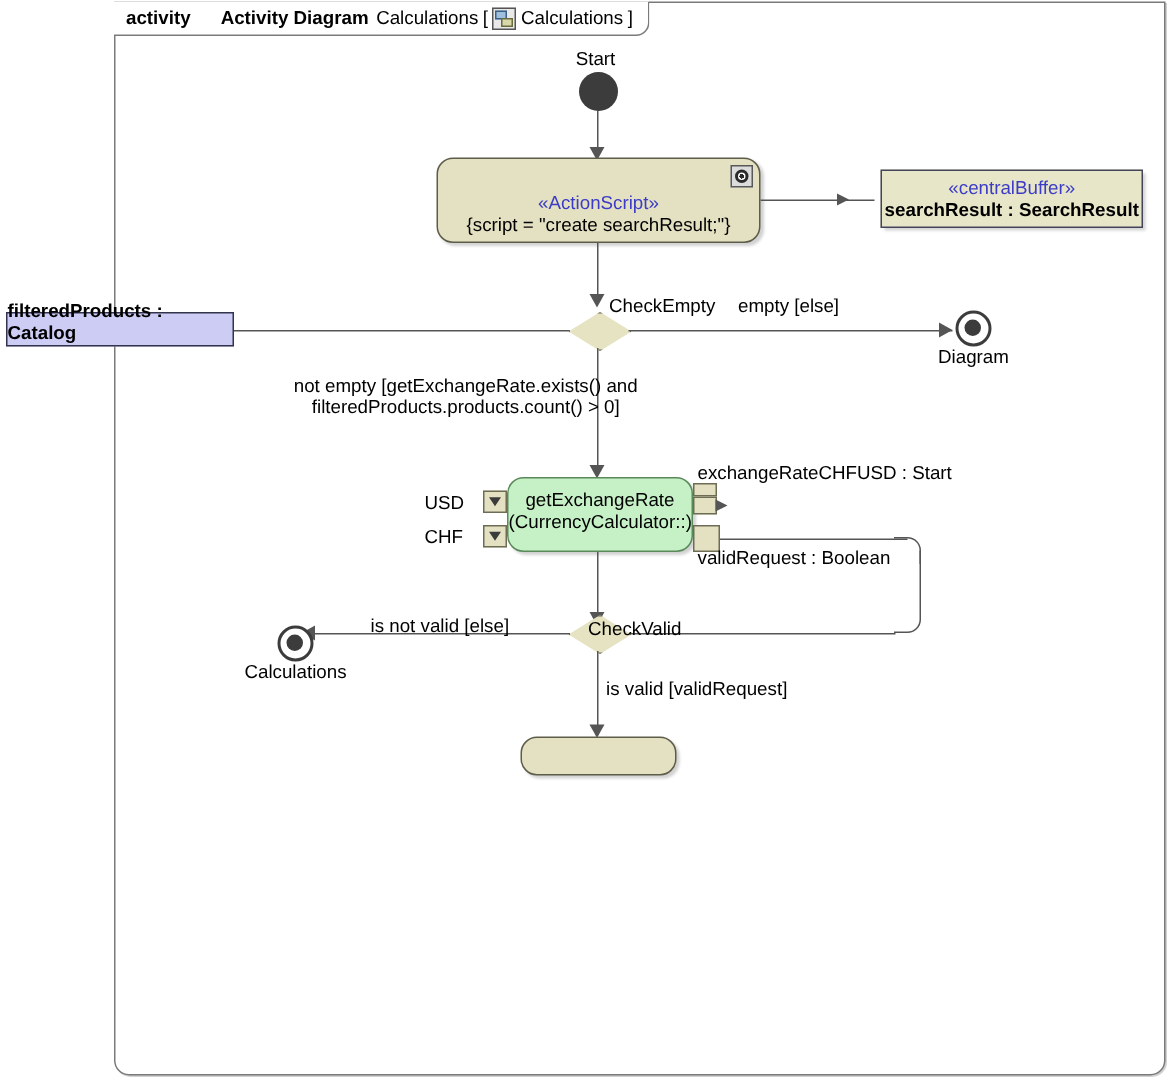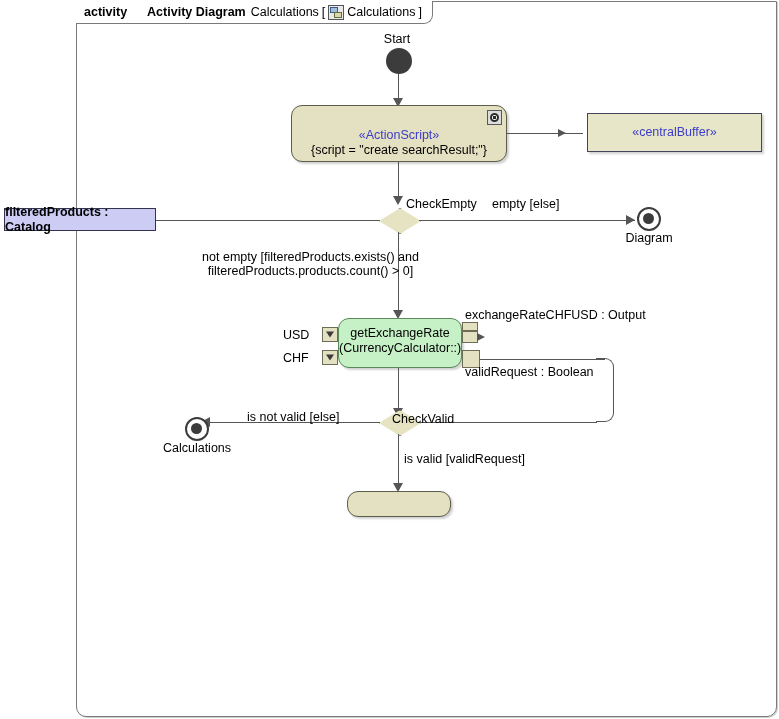--- a/index.html
+++ b/index.html
@@ -127,21 +127,21 @@
 
   .objnode{
     position:absolute;box-sizing:border-box;
     border:1.2px solid #44445a;background:#e8e6c8;
     display:flex;flex-direction:column;align-items:center;justify-content:center;
     box-shadow:2px 2px 2px rgba(0,0,0,.18);
   }
   .objnode .stereo{color:#3c3cc8;font-size:12.5px;line-height:15px;}
   .objnode .nm{font-weight:bold;font-size:12.5px;line-height:15px;color:#000;}
 
-  .objnode.lav{background:#ccccf5;border:1.4px solid #33334d;box-shadow:none;}
+  .objnode.lav{background:#ccccf5;border:1.4px solid #33334d;box-shadow:none;justify-content:flex-end;}
   .objnode.lav .nm{font-weight:bold;}
 
   
   .pin{
     position:absolute;box-sizing:border-box;
     background:#e4e1c2;border:1.2px solid #6d6d55;
   }
   .pin.vglyph:after{
     content:"";position:absolute;left:50%;top:50%;
     transform:translate(-50%,-58%);
@@ -177,20 +177,21 @@
   <div class="stereo">«ActionScript»</div>
   <div class="sub">{script = "create searchResult;"}</div>
   <div class="corner-btn"></div>
 </div>
 
 <div class="ln-thin-h" style="left:507px;top:133px;width:76px;"></div>
 <div class="arrow-r-open" style="left:558px;top:128.5px;"></div>
 
 <div class="objnode" style="left:566px;top:113px;width:175px;height:39px;margin-left:21px;">
   <div class="stereo">«centralBuffer»</div>
+  <div class="nm">searchResult : SearchResult</div>
 </div>
 
 <div class="ln-v" style="left:398.2px;top:162px;height:38px;"></div>
 <div class="arrow-d" style="left:393px;top:196px;"></div>
 
 <div class="objnode lav" style="left:4px;top:208px;width:152px;height:23px;">
   <div class="nm">filteredProducts : Catalog</div>
 </div>
 <div class="ln-thin-h" style="left:156px;top:219.5px;width:224px;"></div>
 
@@ -199,38 +200,38 @@
 
 <div class="ln-h" style="left:419px;top:219.5px;width:216px;"></div>
 <div class="arrow-r" style="left:626px;top:214.5px;"></div>
 <div class="lbl" style="left:492px;top:197px;">empty [else]</div>
 
 <div class="final-node" style="left:637px;top:207px;"></div>
 <div class="lbl ctr" style="left:614px;top:231px;width:70px;">Diagram</div>
 
 <div class="ln-v" style="left:398.2px;top:232px;height:84px;"></div>
 <div class="arrow-d" style="left:393px;top:310px;"></div>
-<div class="lbl ctr" style="left:168px;top:250px;width:285px;">not empty [filteredProducts.exists() and</div>
+<div class="lbl ctr" style="left:168px;top:250px;width:285px;">not empty [getExchangeRate.exists() and</div>
 <div class="lbl ctr" style="left:168px;top:264px;width:285px;">filteredProducts.products.count() &gt; 0]</div>
 
 <div class="action green" style="left:338px;top:318px;width:124px;height:50px;padding-top:7px;">
   <div class="title">getExchangeRate</div>
   <div class="sub">(CurrencyCalculator::)</div>
 </div>
 
 <div class="pin vglyph" style="left:322px;top:327px;width:16px;height:15px;"></div>
 <div class="lbl" style="left:283px;top:328px;">USD</div>
 
 <div class="pin vglyph" style="left:322px;top:350px;width:16px;height:15px;"></div>
 <div class="lbl" style="left:283px;top:351px;">CHF</div>
 
 <div class="pin-box" style="left:462px;top:322px;width:16px;height:9px;"></div>
 <div class="pin-box" style="left:462px;top:331px;width:16px;height:12px;"></div>
 <div class="arrow-r-open" style="left:477px;top:332.5px;"></div>
-<div class="lbl" style="left:465px;top:308px;">exchangeRateCHFUSD : Output</div>
+<div class="lbl" style="left:465px;top:308px;">exchangeRateCHFUSD : Start</div>
 
 <div class="pin-box" style="left:462px;top:350px;width:18px;height:18px;"></div>
 <div class="lbl" style="left:465px;top:365px;">validRequest : Boolean</div>
 
 <div class="ln-thin-h" style="left:480px;top:358.5px;width:125px;"></div>
 <div class="abs" style="left:596px;top:358px;width:18px;height:18px;
      border-top:1px solid #555;border-right:1px solid #555;border-radius:0 9px 0 0;box-sizing:border-box;"></div>
 <div class="ln-thin-v" style="left:613px;top:367px;height:37px;"></div>
 <div class="abs" style="left:596px;top:404px;width:18px;height:18px;
      border-bottom:1px solid #555;border-right:1px solid #555;border-radius:0 0 9px 0;box-sizing:border-box;"></div>

